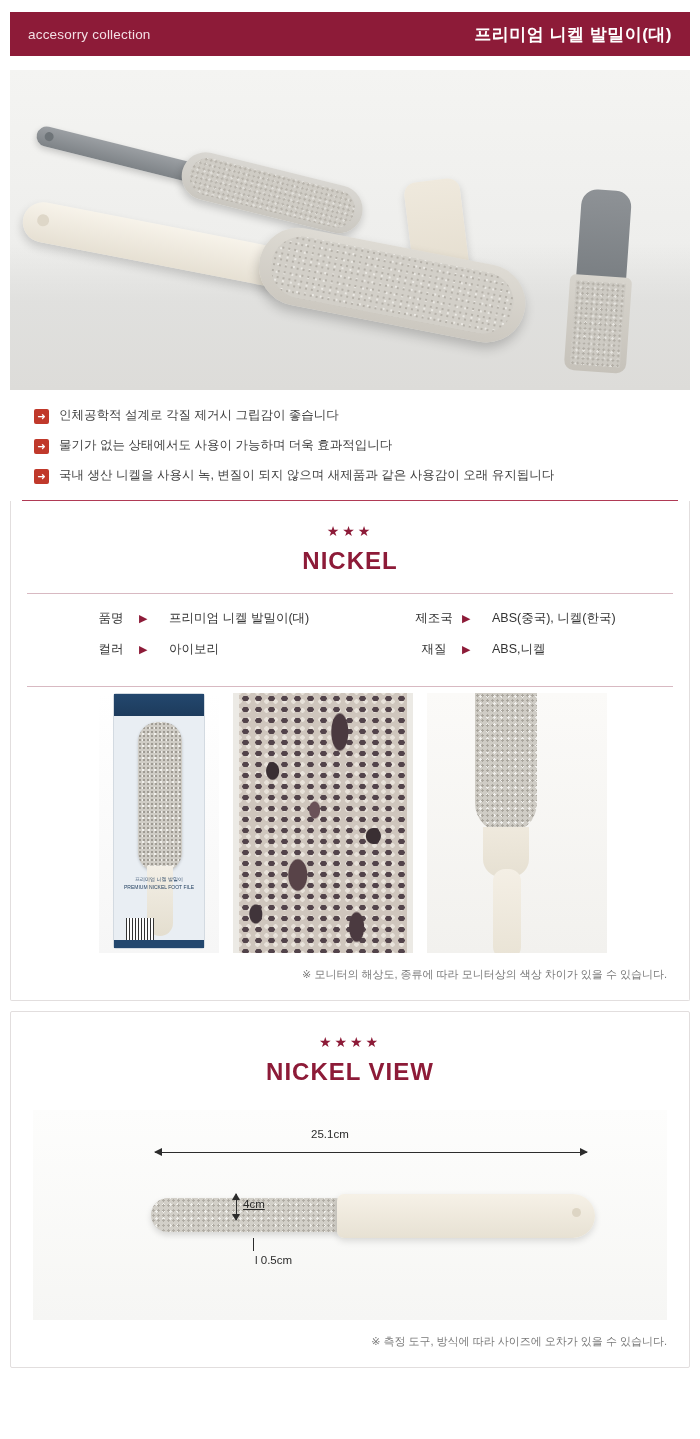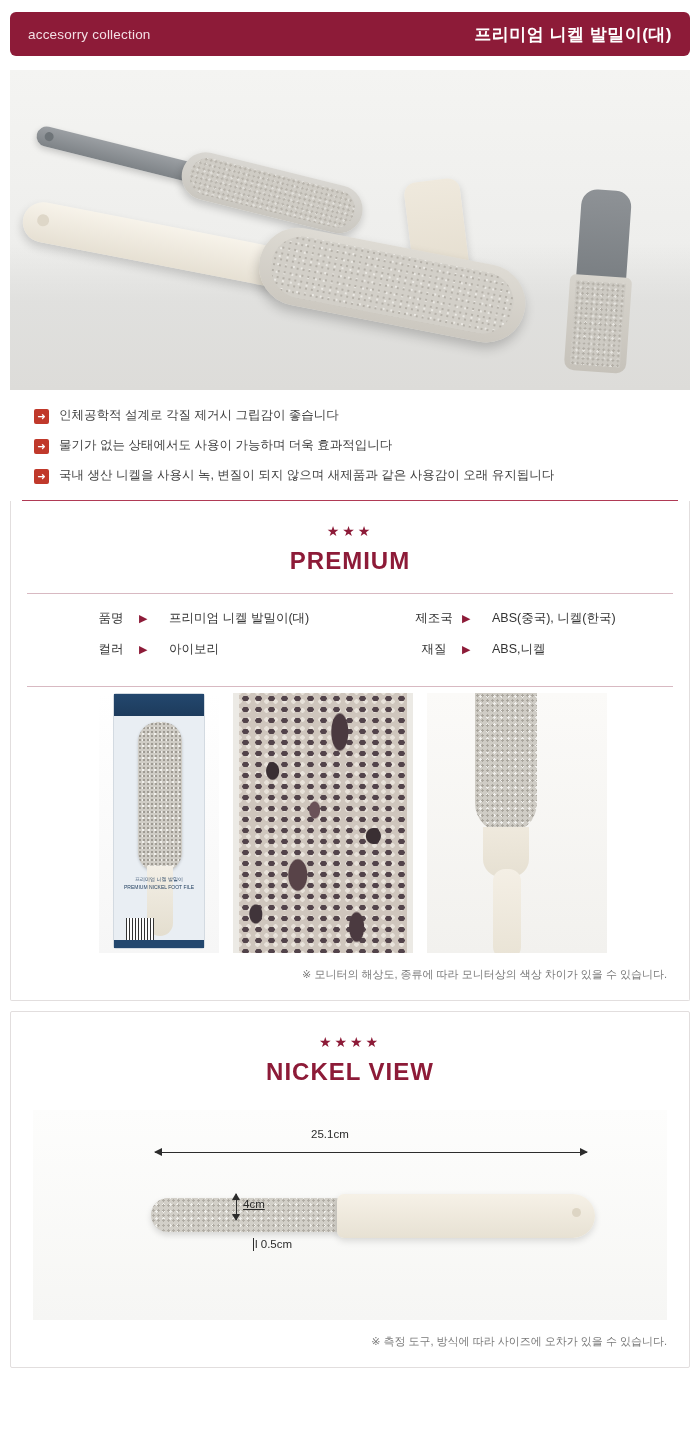--- a/index.html
+++ b/index.html
@@ -19,21 +19,20 @@
   
   .header {
     height: 44px;
     margin: 12px 10px 0 10px;
     background: #8d1b38;
     color: #ffffff;
     display: flex;
     align-items: center;
     justify-content: space-between;
     padding: 0 18px;
-    border-radius: 6px;
   }
   .header-left {
     font-size: 13.5px;
     letter-spacing: .2px;
     color: #f3dfe4;
   }
   .header-right {
     font-size: 17px;
     font-weight: bold;
     letter-spacing: .5px;
@@ -414,21 +413,21 @@
   }
   .dim-v:after{
     content:""; position:absolute; bottom:-1px; left:-4px; width:0;height:0;
     border-left:4px solid transparent; border-right:4px solid transparent;
     border-top: 7px solid #2c2c2c;
   }
   .dim-label-4cm {
     position:absolute; left: 210px; top: 88px; font-size: 11.5px; color:#2b2b2b;text-decoration:underline;
   }
   .dim-label-05 {
-    position:absolute; left: 222px; top: 128px; font-size: 11.5px; color:#2b2b2b;
+    position:absolute; left: 222px; top: 144px; font-size: 11.5px; color:#2b2b2b;
   }
   .dim-tick {
     position:absolute; left: 220px; top: 128px; width: 1px; height: 13px; background:#2c2c2c;
   }
 </style>
 </head>
 <body>
 
 <div class="page">
 
@@ -467,21 +466,21 @@
       <div class="arrow-badge">➜</div>
       <div class="feature-text">국내 생산 니켈을 사용시 녹, 변질이 되지 않으며 새제품과 같은 사용감이 오래 유지됩니다</div>
     </div>
   </div>
 
   <hr class="hr-red">
 
   <div class="panel-top">
     <div class="section-head">
       <div class="stars">★★★</div>
-      <div class="section-title">PREMIUM</div>
+      <div class="section-title">NICKEL</div>
     </div>
 
     <hr class="hr-thin">
 
     <div class="specs">
       <div class="spec-col left">
         <div class="spec-row">
           <div class="spec-label">품명</div>
           <div class="spec-arrow">▶</div>
           <div class="spec-value">프리미엄 니켈 발밀이(대)</div>

